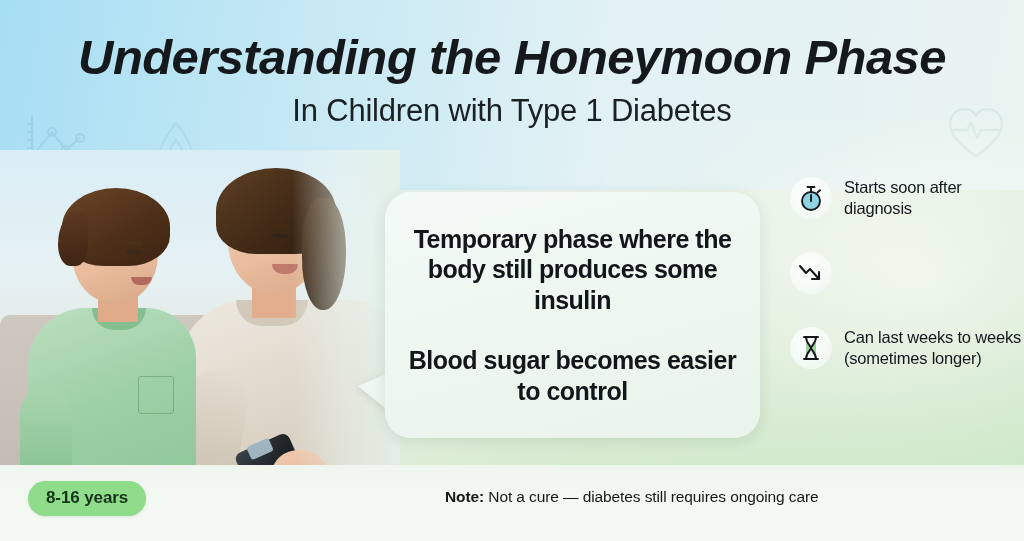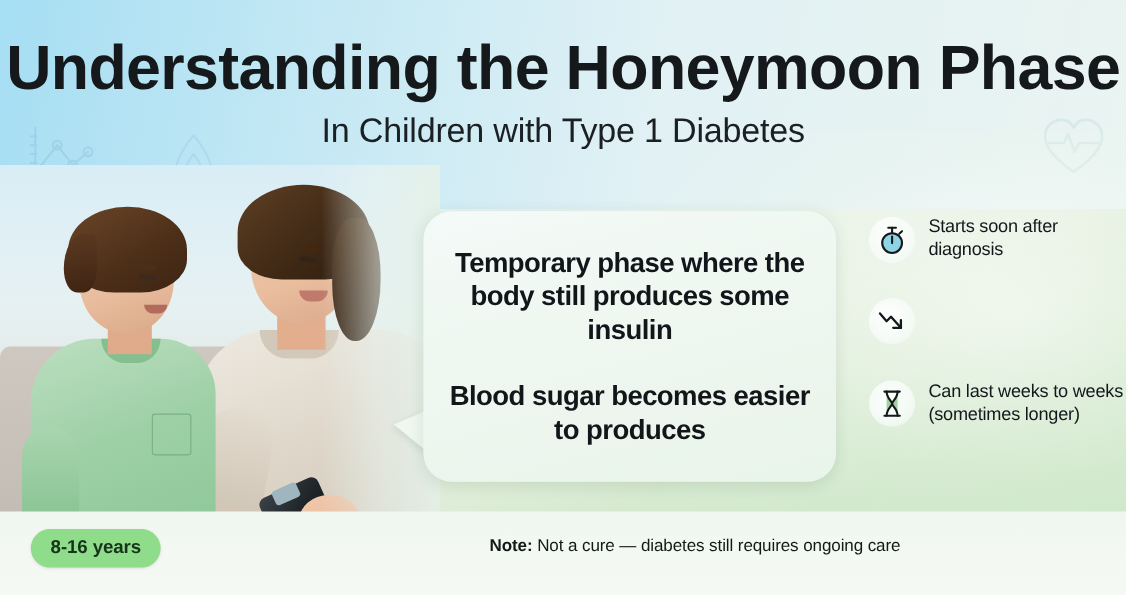--- a/index.html
+++ b/index.html
@@ -27,22 +27,22 @@
   .footer-band{
     position:absolute;left:0;bottom:0;width:1024px;height:76px;
     background:linear-gradient(180deg,#eff6ef 0%,#f3f8f2 40%,#f4f9f3 100%);
   }
   
   .wm{position:absolute;opacity:.22;pointer-events:none;}
   .wm svg{display:block;}
   
   .header{position:absolute;left:0;top:32px;width:1024px;text-align:center;}
   .title{
-    font-size:57px;font-weight:bold;color:#15191c;letter-spacing:-0.6px;
-    line-height:1.06;margin:0;
+    font-size:49px;font-weight:bold;color:#15191c;letter-spacing:-0.6px;
+    line-height:1.06;margin:0;font-style:italic;
   }
   .subtitle{
     font-size:31px;font-weight:normal;color:#1b2024;letter-spacing:-0.2px;
     line-height:1.1;margin:10px 0 0 0;
   }
   
   .photo{
     position:absolute;left:0;top:150px;width:400px;height:391px;overflow:hidden;
   }
   .sofa{
@@ -193,21 +193,21 @@
     display:flex;flex-direction:column;justify-content:center;align-items:flex-end;
     padding:0 22px;box-sizing:border-box;
   }
   .bubble-p{
     margin:0;text-align:center;color:#12161a;
     font-size:25px;line-height:1.22;font-weight:bold;letter-spacing:-0.5px;
   }
   .bubble-p.second{margin-top:30px;}
   
   .features{position:absolute;left:790px;top:176px;width:234px;}
-  .feature{position:relative;display:flex;align-items:flex-end;margin-bottom:32px;margin-top:19px;}
+  .feature{position:relative;display:flex;align-items:center;margin-bottom:32px;}
   .feature-icon{
     flex:0 0 auto;width:42px;height:42px;border-radius:50%;
     background:radial-gradient(circle at 42% 38%, rgba(255,255,255,.95) 0%, rgba(247,252,249,.85) 55%, rgba(238,247,240,.55) 100%);
     display:flex;align-items:center;justify-content:center;
     margin-right:12px;
   }
   .feature-text{
     font-size:16.5px;line-height:1.3;color:#13181c;font-weight:normal;
     letter-spacing:-0.2px;padding-top:1px;
   }
@@ -308,21 +308,21 @@
   </div>
 
   <div class="footer-band"></div>
 
   <div class="age-badge">8-16 years</div>
 
   <div class="bubble-tail"></div>
   <div class="bubble">
     <div class="bubble-inner">
       <p class="bubble-p">Temporary phase where the body still produces some insulin</p>
-      <p class="bubble-p second">Blood sugar becomes easier to produces</p>
+      <p class="bubble-p second">Blood sugar becomes easier to control</p>
     </div>
   </div>
 
   <div class="features">
 
     <div class="feature f1">
       <div class="feature-icon">
         <svg width="26" height="28" viewBox="0 0 26 28" fill="none" stroke="#14181b" stroke-width="1.9" stroke-linecap="round" stroke-linejoin="round">
           <circle cx="13" cy="17" r="9" fill="#8fd4e2"></circle>
           <path d="M13 17 L13 11"></path>

